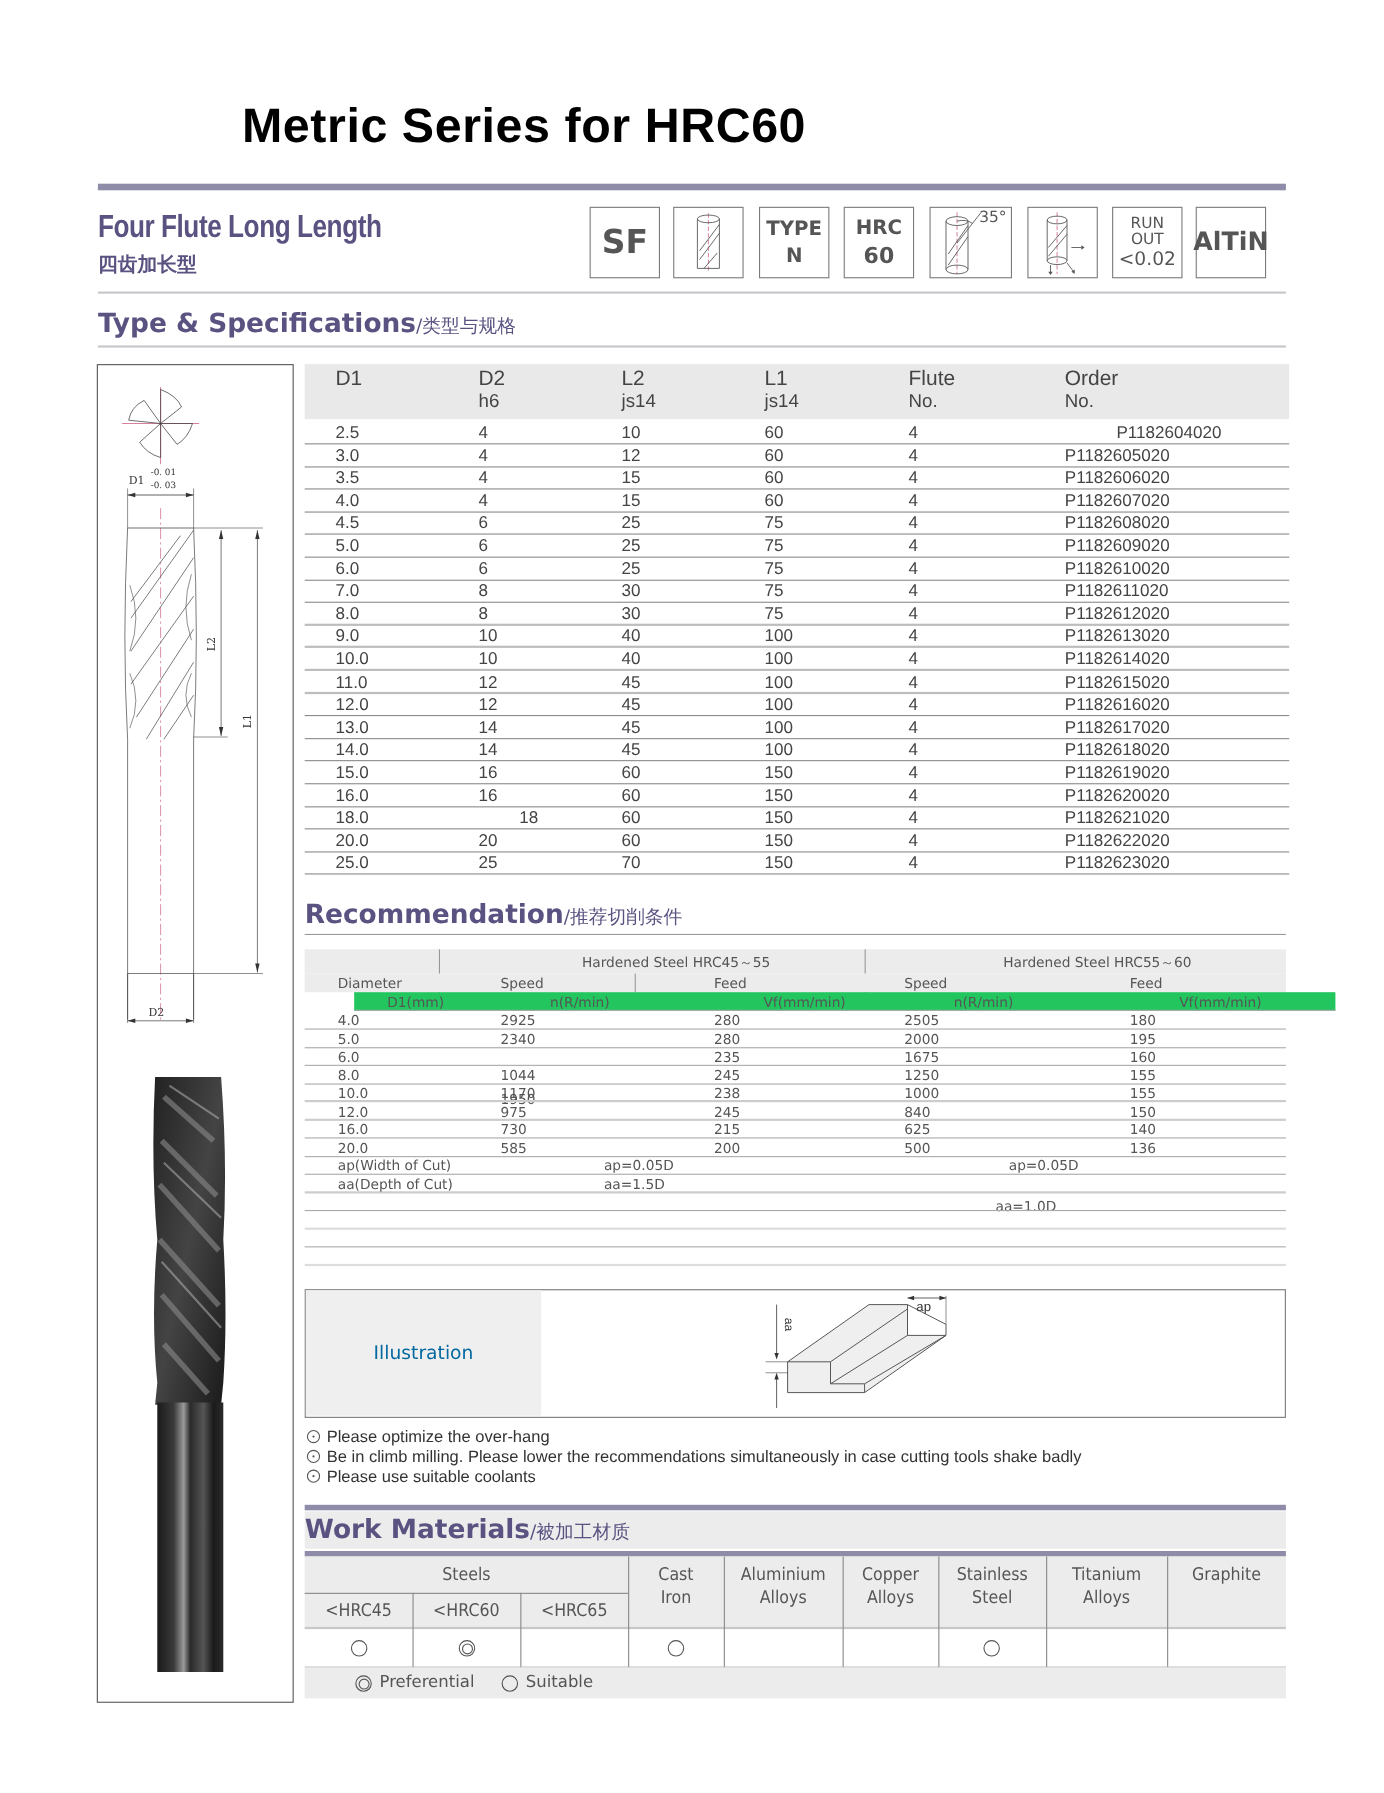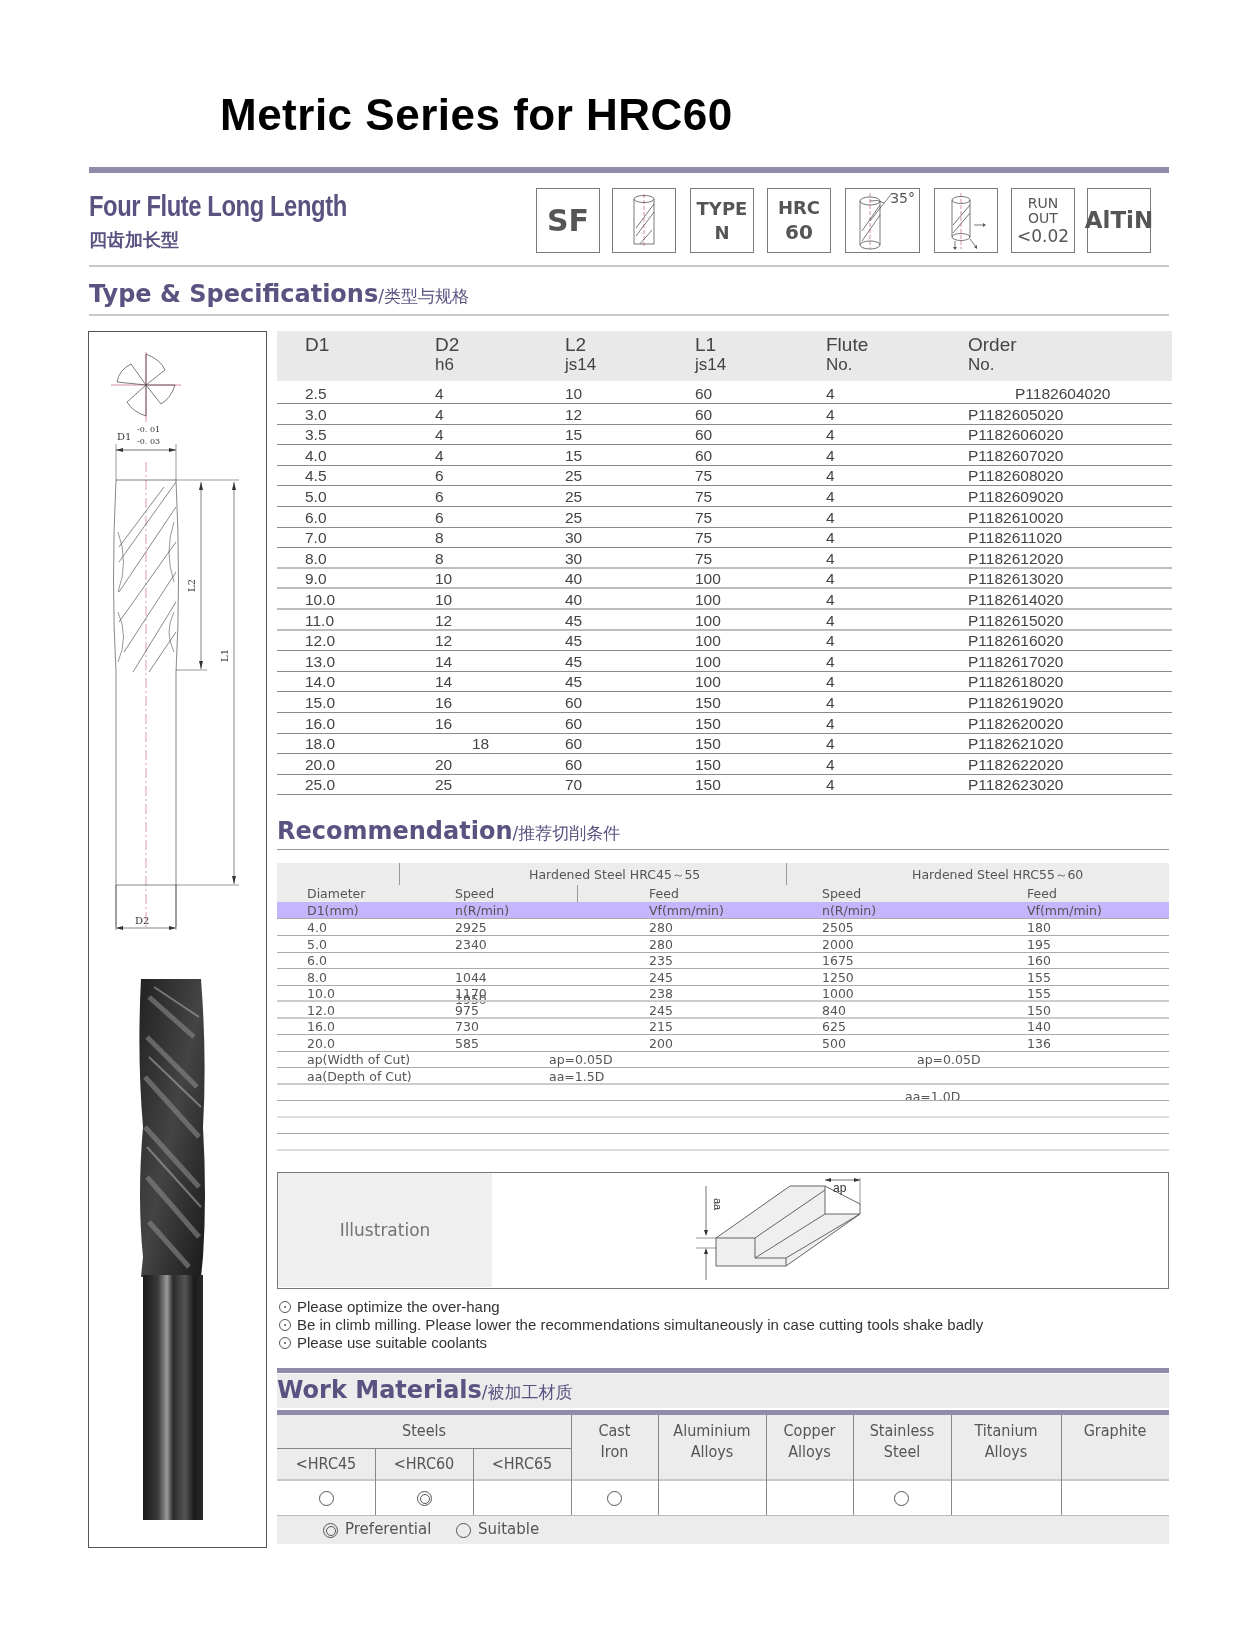--- a/index.html
+++ b/index.html
@@ -34,21 +34,21 @@
 
   
   .rec-top { position: absolute; left: 277px; top: 863px; width: 892px; height: 22px; background: #ececec; }
   .rec-row { position: absolute; left: 277px; width: 892px; height: 17px; border-bottom: 1px solid #aaa; }
   .rec-row span { position: absolute; top: 1px; font-size: 12.5px; color: #555; line-height: 15px; font-family: "DejaVu Sans", sans-serif; }
   .rec-h span { font-size: 12.5px; }
 
   
   #illus-box { left: 277px; top: 1172px; width: 892px; height: 117px; border: 1.5px solid #777; background: #fff; }
   #illus-label-cell { left: 278px; top: 1173px; width: 214px; height: 114px; background: #efefef; }
-  #illus-label { left: 278px; top: 1220px; width: 214px; text-align: center; font-size: 17px; color: #737373; font-family: "DejaVu Sans", sans-serif; }
+  #illus-label { left: 278px; top: 1220px; width: 214px; text-align: center; font-size: 17px; color: #0369a1; font-family: "DejaVu Sans", sans-serif; }
 
   .note { position: absolute; left: 279px; font-size: 15px; color: #333; }
   .note .ic { display: inline-block; width: 12px; height: 12px; border: 1px solid #555; border-radius: 50%; position: relative; margin-right: 6px; vertical-align: -1px; }
   .note .ic::after { content: ""; position: absolute; left: 4px; top: 4px; width: 2px; height: 2px; background: #555; border-radius: 50%; }
 
   
   #wm-bar-top { left: 277px; top: 1368px; width: 892px; height: 5px; background: #8e8ca8; }
   #wm-title-bg { left: 277px; top: 1374px; width: 892px; height: 34px; background: #ececec; }
   #wm-bar-2 { left: 277px; top: 1410px; width: 892px; height: 5px; background: #8e8ca8; }
   #wm-head { left: 277px; top: 1415px; width: 892px; height: 66px; background: #ececec; border-bottom: 2px solid #c8c8c8; }
@@ -401,21 +401,21 @@
   <div class="abs" style="left:509px;top:0;width:1px;height:44px;background:#999;"></div>
 </div>
 <div class="rec-row rec-h" style="top:885px;background:#ececec;border-bottom:none;">
   <span style="left:30px;">Diameter</span>
   <span style="left:178px;">Speed</span>
   <span style="left:372px;">Feed</span>
   <span style="left:545px;">Speed</span>
   <span style="left:750px;">Feed</span>
   <div class="abs" style="left:300px;top:0;width:1px;height:17px;background:#999;"></div>
 </div>
-<div class="rec-row rec-h" style="top:902px;background:#c4b5fd;">
+<div class="rec-row rec-h" style="top:902px;background:#22c55e;margin-left:45px;">
   <span style="left:30px;">D1(mm)</span>
   <span style="left:178px;">n(R/min)</span>
   <span style="left:372px;">Vf(mm/min)</span>
   <span style="left:545px;">n(R/min)</span>
   <span style="left:750px;">Vf(mm/min)</span>
 </div>
 <div id="rec-rows">
     <div class="rec-row" style="top: 919px;">
       <span style="left: 30px;">4.0</span>
       <span style="left: 178px;">2925</span>

